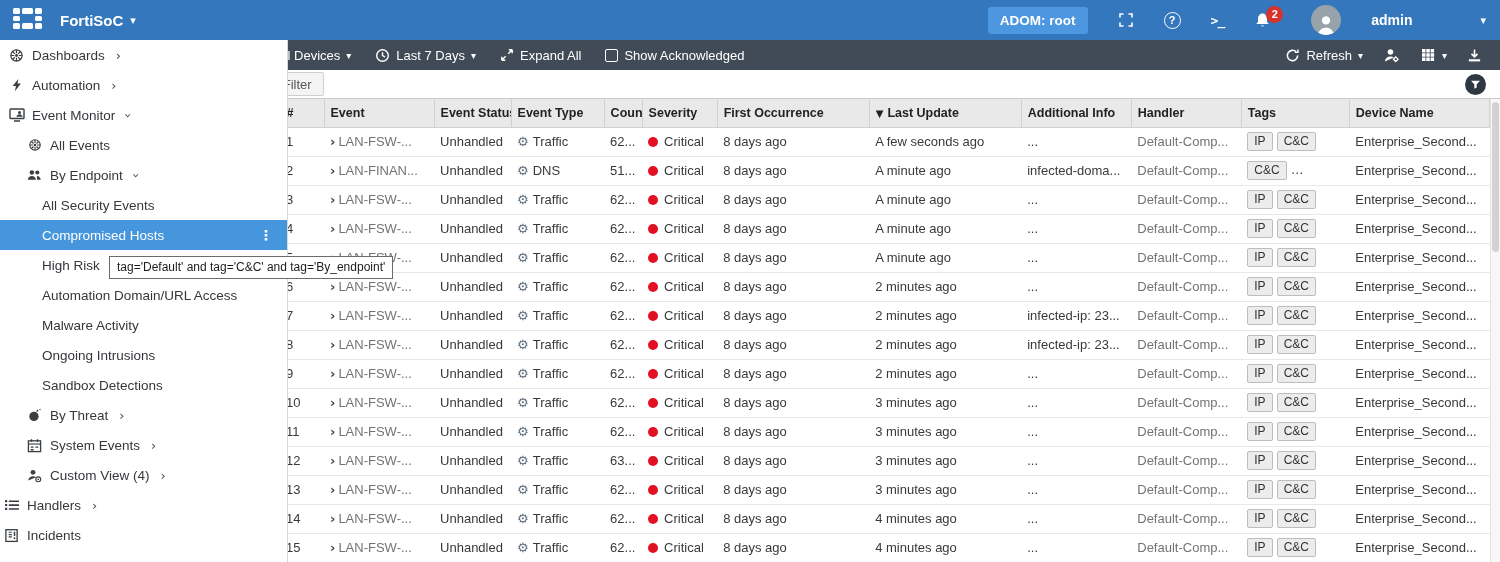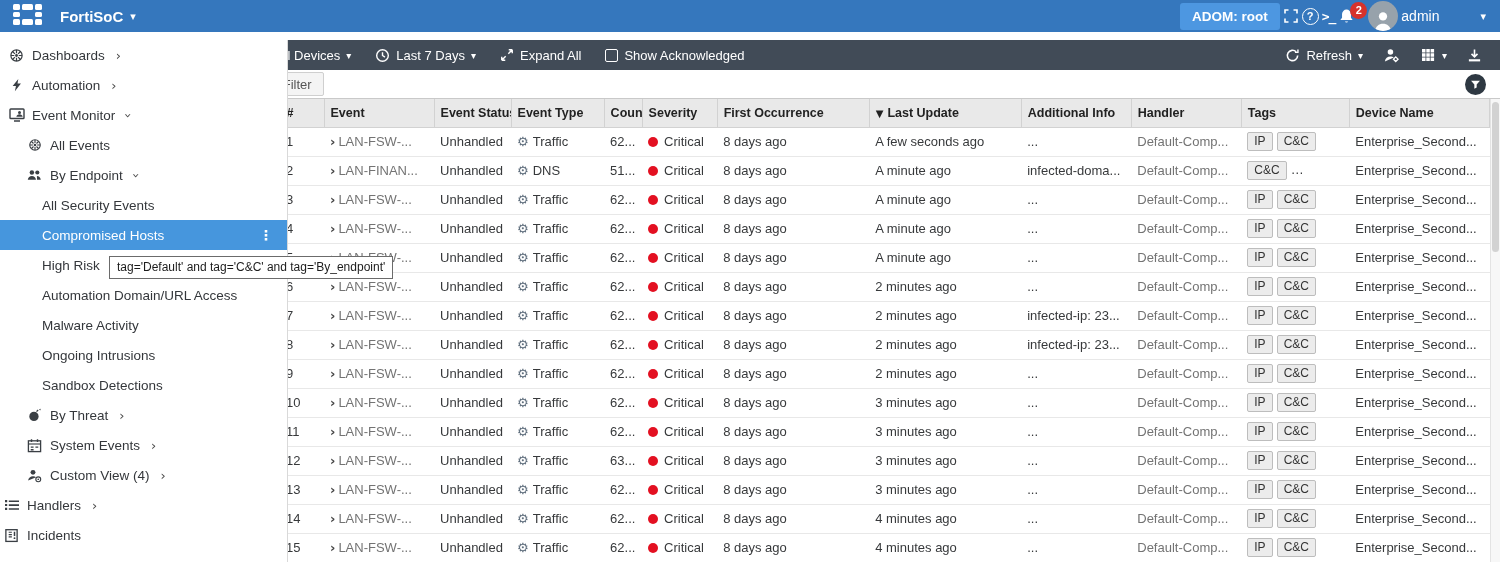--- a/index.html
+++ b/index.html
@@ -1,39 +1,39 @@
 <!DOCTYPE html>
 <html><head>
 <meta charset="utf-8">
 <style>
   *{margin:0;padding:0;box-sizing:border-box}
   html,body{width:1500px;height:562px;overflow:hidden;background:#fff;
     font-family:"Liberation Sans",sans-serif;-webkit-font-smoothing:antialiased}
 
   
-  .topbar{position:absolute;left:0;top:0;width:1500px;height:32px;background:#3577bd;
+  .topbar{position:absolute;left:0;top:0;width:1500px;height:40px;background:#3577bd;
     display:flex;align-items:center;color:#fff;z-index:20}
   .logo{margin-left:13px;display:grid;grid-template-columns:7px 11px 7px;grid-template-rows:6px 5px 6px;gap:2px;width:31px;height:24px}
   .logo span{background:#fff;border-radius:1.5px}
   .logo .empty{background:transparent}
   .app-title{margin-left:16px;display:flex;align-items:center;gap:7px;font-size:15px;font-weight:bold;cursor:pointer}
   .caret{font-size:11px;font-family:"DejaVu Sans",sans-serif;line-height:1}
-  .topbar-right{margin-left:auto;margin-right:14px;display:flex;align-items:center;gap:3px}
+  .topbar-right{margin-left:auto;margin-right:14px;display:flex;align-items:center;gap:30px}
   .adom{background:#4d97e1;border:none;color:#fff;font-weight:bold;font-size:13.5px;
     padding:6px 12px;border-radius:3px;cursor:pointer;font-family:inherit}
   .tb-ic{display:inline-flex;align-items:center;justify-content:center;cursor:pointer;color:#fff}
   .help-circ{width:17px;height:17px;border:1.5px solid #fff;border-radius:50%;font-size:11px;
     font-weight:bold;display:flex;align-items:center;justify-content:center}
   .cli{font-family:"DejaVu Sans Mono",monospace;font-size:13px;font-weight:bold;letter-spacing:-1px}
   .bell-wrap{position:relative;cursor:pointer}
   .badge{position:absolute;top:-6px;right:-12px;background:#d7322b;color:#fff;min-width:17px;height:17px;
     border-radius:9px;font-size:11px;font-weight:bold;display:flex;align-items:center;justify-content:center;padding:0 4px}
   .avatar{width:30px;height:30px;border-radius:50%;background:#97a2ab;display:flex;align-items:flex-end;
     justify-content:center;overflow:hidden;cursor:pointer;margin-left:10px}
-  .username{font-size:14px;font-weight:normal}
+  .username{font-size:14px;font-weight:bold}
   .user-caret{margin-left:38px}
 
   
   .sidebar{position:absolute;left:0;top:40px;width:288px;bottom:0;background:#fff;
     border-right:1px solid #d9d9d9;color:#34373b;font-size:13.5px;overflow:hidden;z-index:5}
   .side-item{display:flex;align-items:center;min-height:30px;cursor:pointer;line-height:19px;padding-right:6px}
   .side-item .s-icon{width:17px;height:17px;margin-right:7px;display:inline-flex;align-items:center;
     justify-content:center;color:#3a3f44;flex:0 0 auto}
   .lvl0{padding-left:3px}.lvl1{padding-left:8px}.lvl2{padding-left:26px}.lvl3{padding-left:42px}
   .s-chev{margin-left:11px;font-size:13px;color:#4a4a4a;font-family:"DejaVu Sans",sans-serif;line-height:1}

